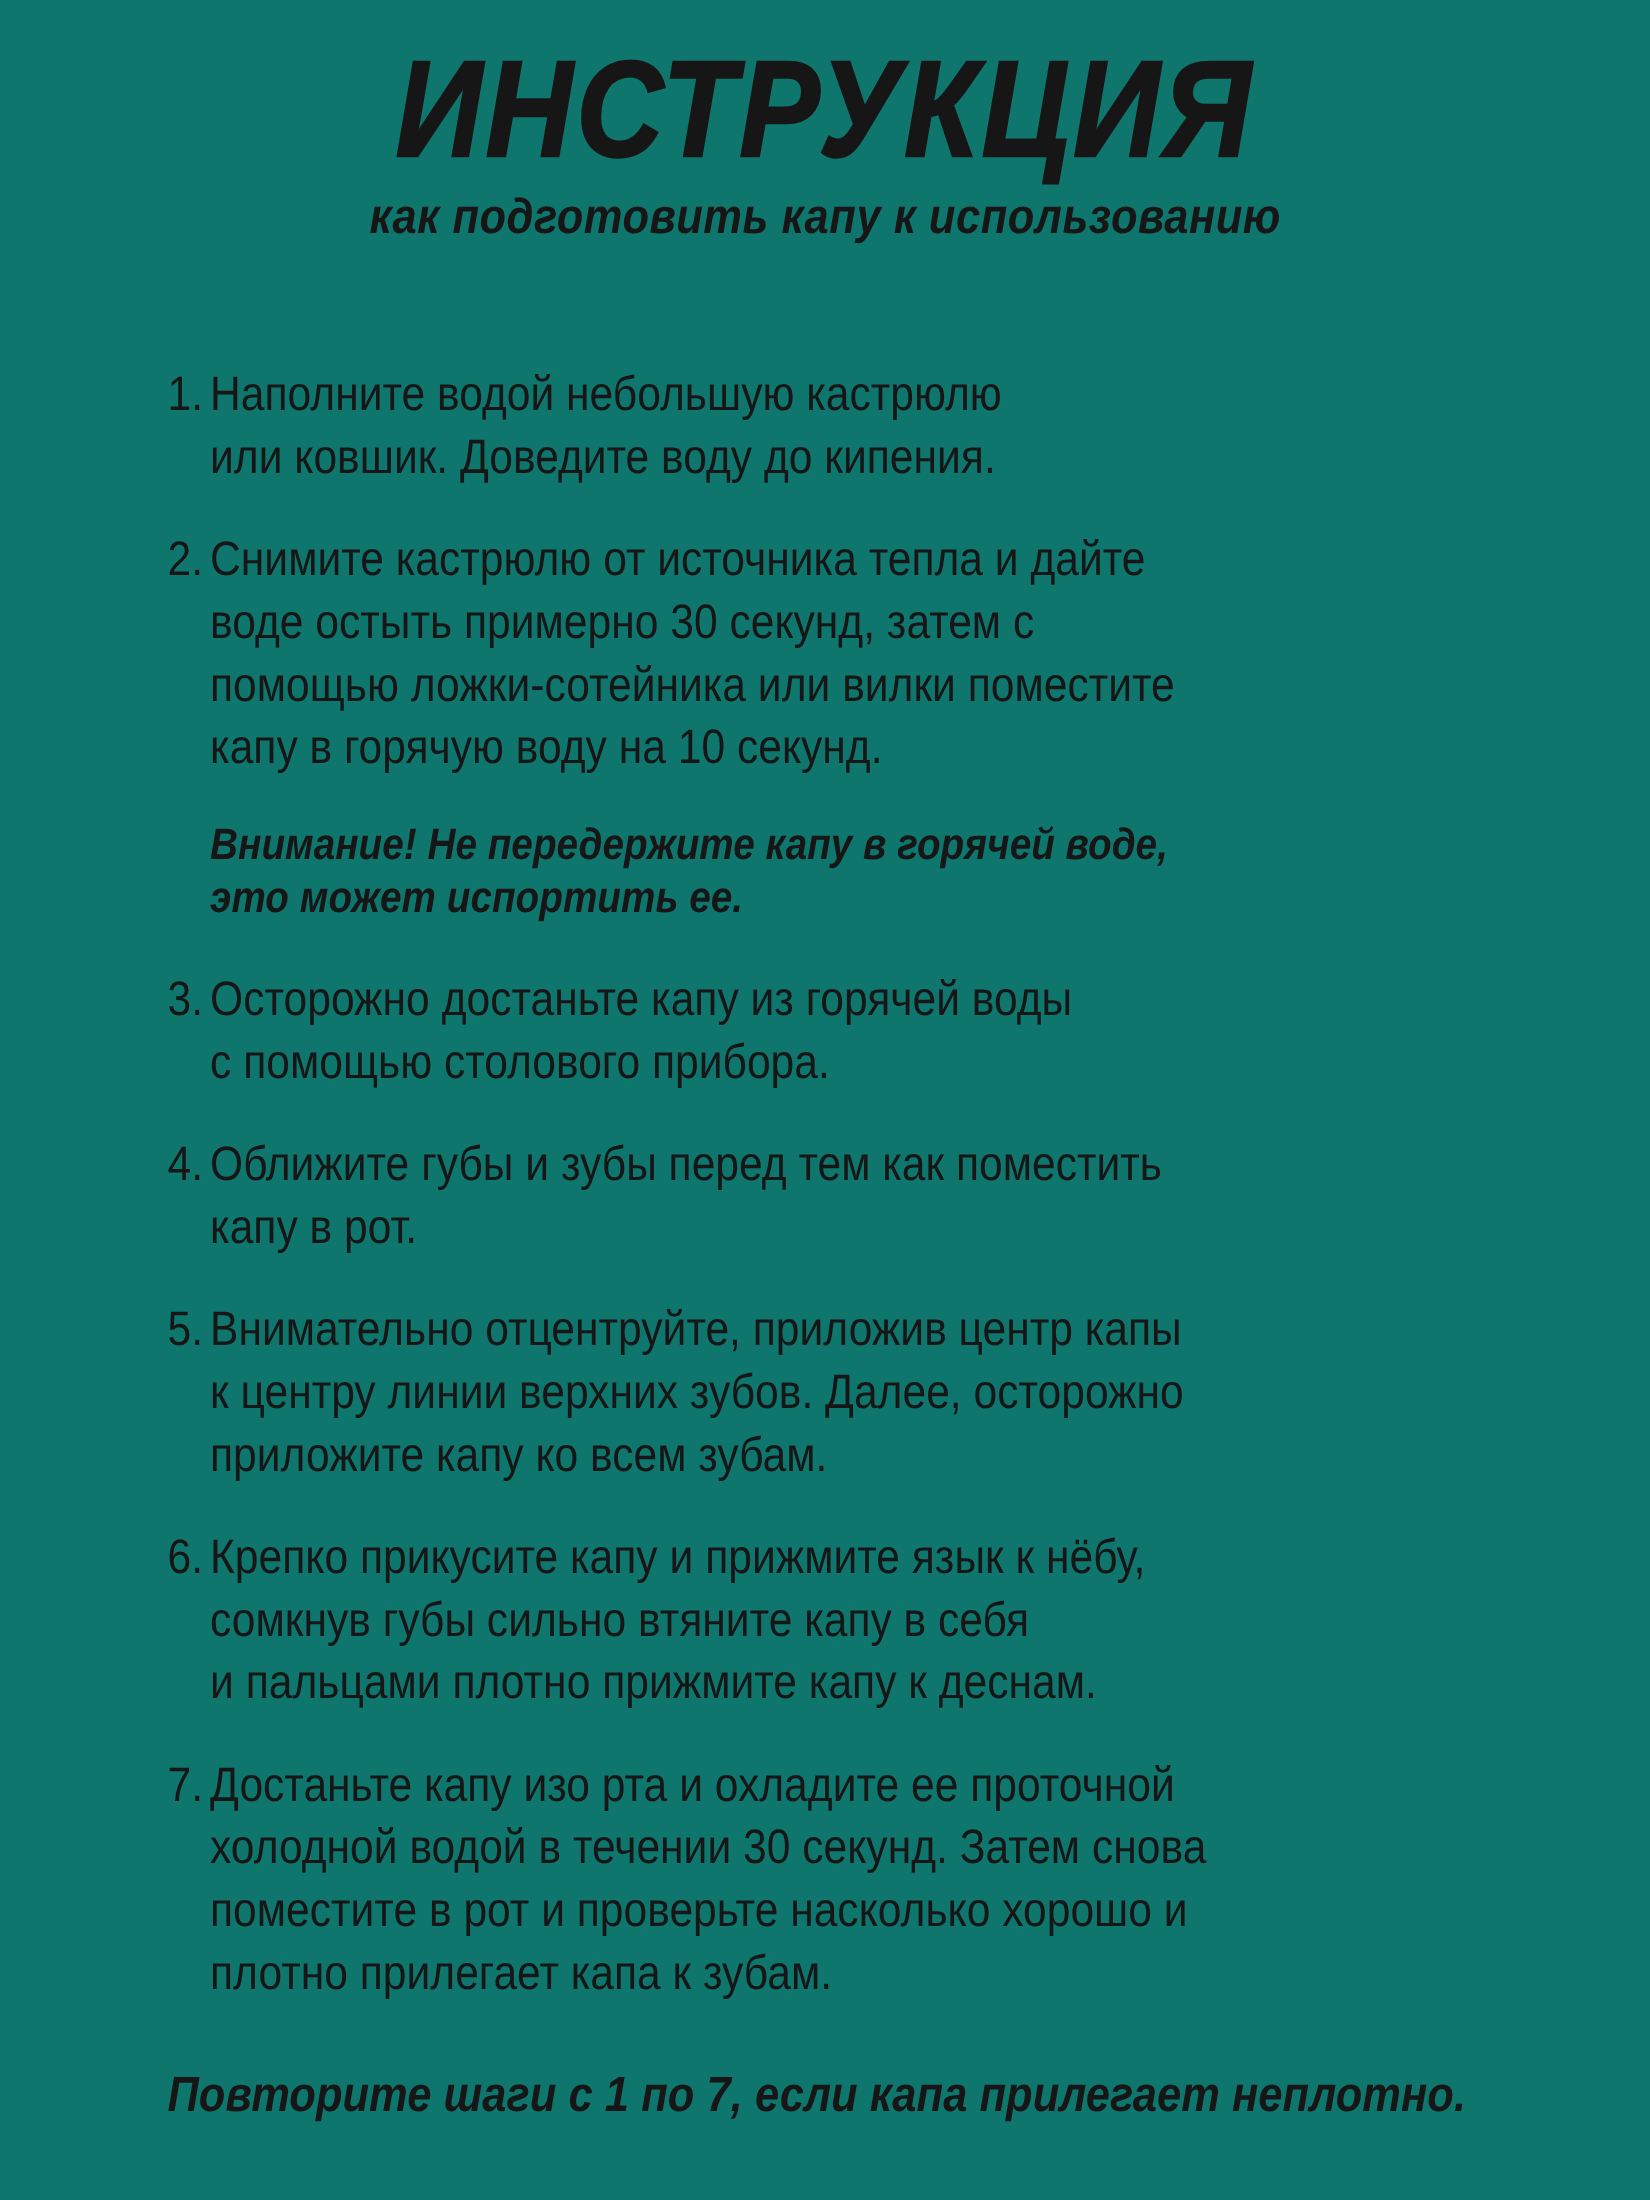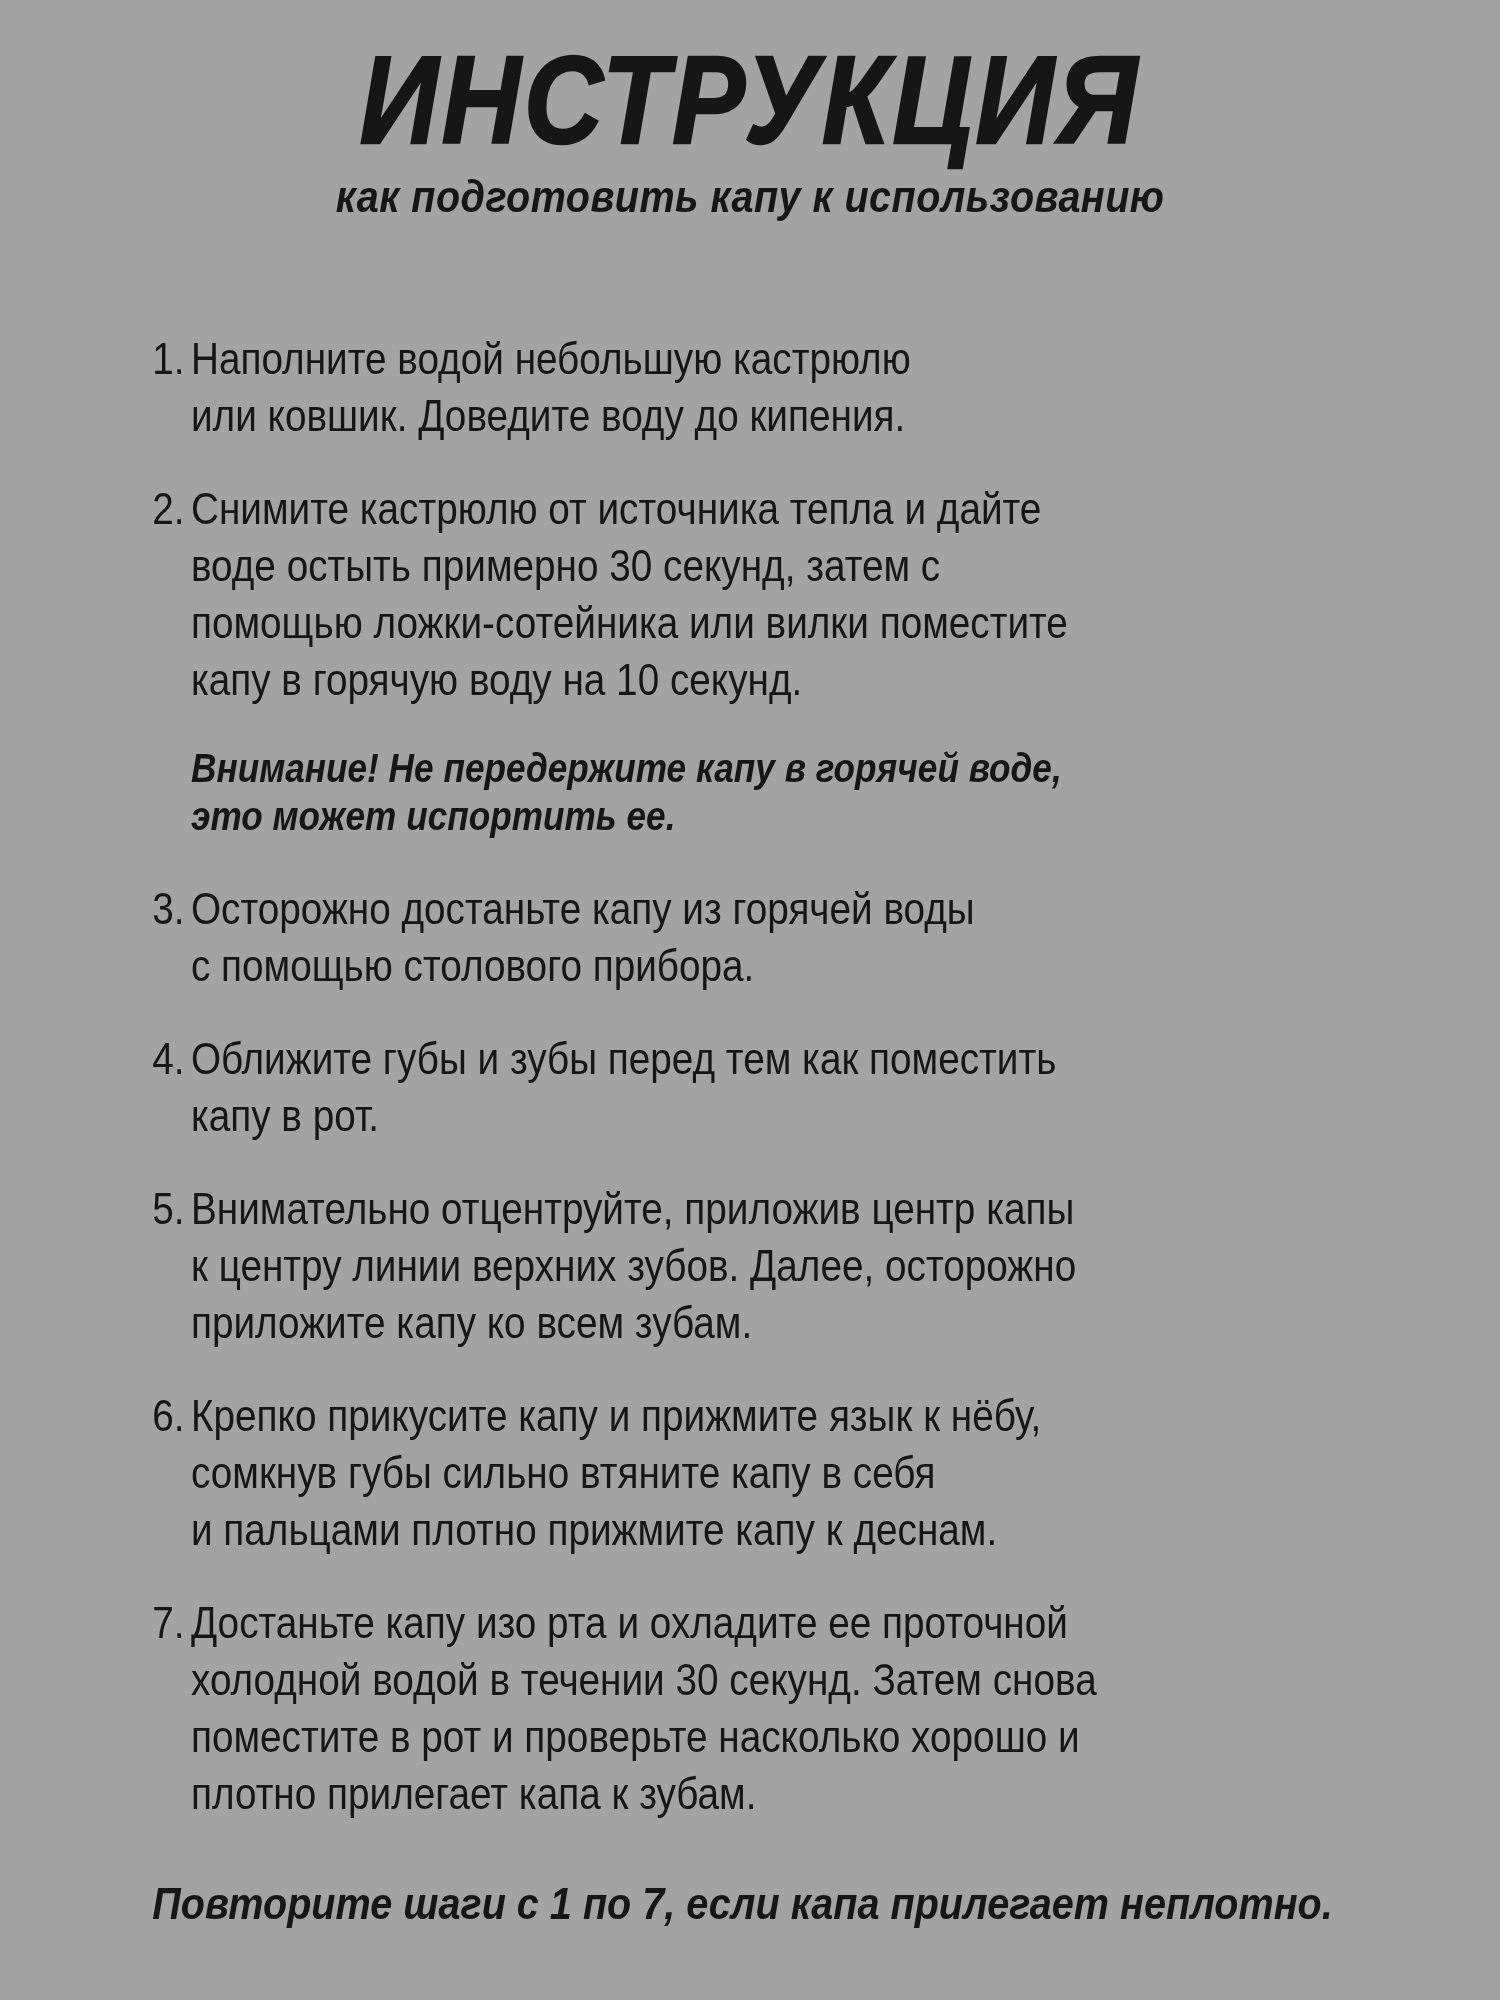--- a/index.html
+++ b/index.html
@@ -1,20 +1,20 @@
 <!DOCTYPE html>
 <html><head>
 <meta charset="utf-8">
 <style>
   html, body { margin: 0; padding: 0; }
   .page {
     position: relative;
     width: 1500px;
     height: 2000px;
-    background: #a3a3a3;
+    background: #0f766e;
     overflow: hidden;
     font-family: "Liberation Sans", sans-serif;
   }
   
   .scalewrap {
     width: 1705px;
     transform: scaleX(0.88);
     transform-origin: 0 0;
     color: #161616;
   }

